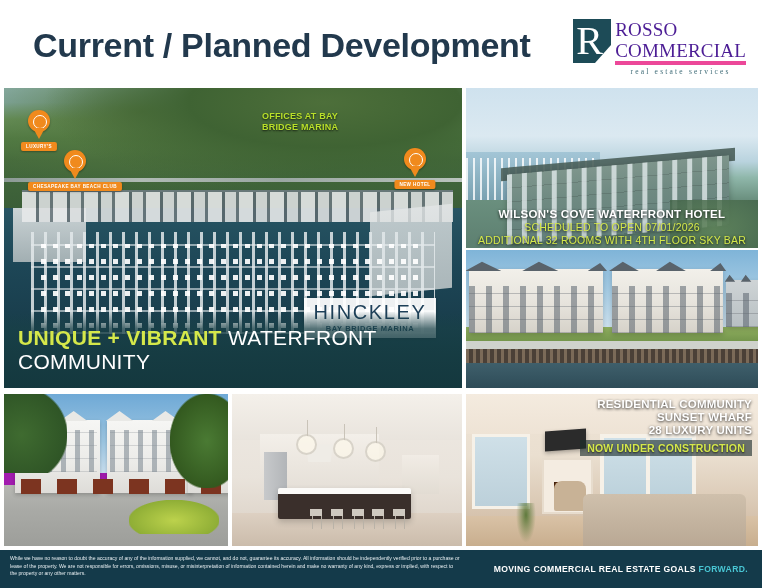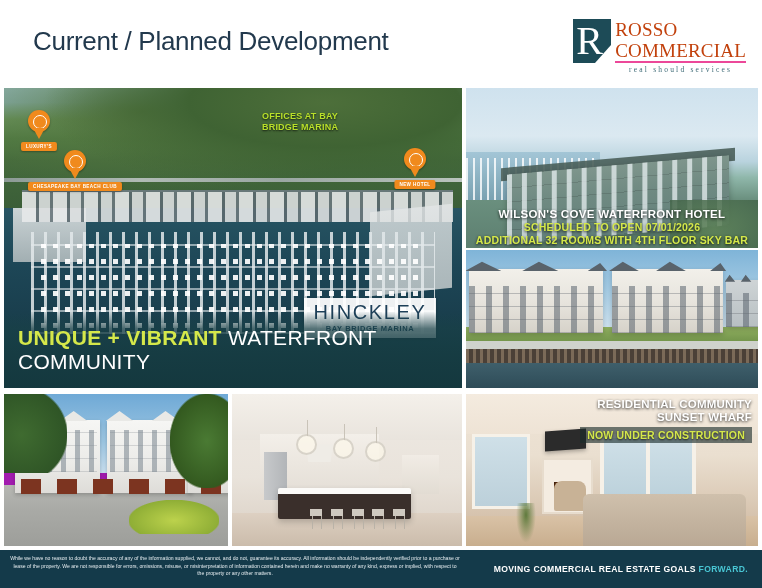--- a/index.html
+++ b/index.html
@@ -14,22 +14,22 @@
     overflow:hidden;
   }
 
   
   .header{
     position:absolute;left:0;top:0;width:762px;height:86px;
     background:#ffffff;
   }
   .header-title{
     position:absolute;left:33px;top:26px;
-    font-size:26px;letter-spacing:-0.3px;
-    color:#22394d;font-weight:400;
+    font-size:34px;letter-spacing:-0.3px;
+    color:#22394d;font-weight:700;
   }
   .logo{
     position:absolute;right:16px;top:19px;
     display:flex;align-items:flex-start;
   }
   .logo-mark{
     position:relative;width:38px;height:44px;
     background:#1d4b57;
     margin-right:4px;
     flex:none;
@@ -41,25 +41,25 @@
     font-weight:400;
   }
   .logo-mark:after{
     content:"";position:absolute;right:0;bottom:0;
     border-left:16px solid transparent;
     border-bottom:18px solid #ffffff;
   }
   .logo-text{display:flex;flex-direction:column;justify-content:flex-start;padding-top:1px;}
   .logo-l1,.logo-l2{
     font-family:"Liberation Serif", serif;
-    color:#c2410c;line-height:1;
+    color:#4c1d95;line-height:1;
     letter-spacing:0.2px;
   }
   .logo-l1{font-size:19px;}
-  .logo-l2{font-size:19px;margin-top:2px;border-bottom:2px solid #ec4899;padding-bottom:1px;}
+  .logo-l2{font-size:19px;margin-top:2px;border-bottom:4px solid #ec4899;padding-bottom:1px;}
   .logo-l3{
     font-family:"Liberation Serif", serif;
     font-size:7.5px;color:#3d6a76;letter-spacing:2.2px;
     margin-top:2px;text-align:center;
   }
 
   
   .panel{position:absolute;overflow:hidden;background:#a21caf;}
 
   
@@ -205,21 +205,21 @@
   }
   .cap-hotel{
     position:absolute;left:0;right:0;bottom:2px;text-align:center;
     padding:0 8px;
   }
   .cap-hotel .l1{
     font-size:11.5px;font-weight:700;color:#ffffff;letter-spacing:.3px;
     text-shadow:0 1px 3px rgba(0,0,0,.85);
   }
   .cap-hotel .l2,.cap-hotel .l3{
-    font-size:10.5px;font-weight:700;color:#d5e84a;letter-spacing:.2px;
+    font-size:10.5px;font-weight:400;color:#d5e84a;letter-spacing:.2px;
     text-shadow:0 1px 3px rgba(0,0,0,.85);margin-top:1px;
   }
 
   
   .p-condo{left:466px;top:250px;width:292px;height:138px;}
   .condo-sky{position:absolute;left:0;top:0;width:100%;height:58%;
     background:linear-gradient(180deg,#7fb4d8 0%,#a8cde4 55%,#cfe2ee 100%);}
   .condo-lawn{position:absolute;left:0;top:56%;width:100%;height:12%;
     background:linear-gradient(180deg,#8fae5f,#6f9148);}
   .condo-promenade{position:absolute;left:0;top:66%;width:100%;height:8%;
@@ -348,21 +348,20 @@
     background:rgba(26,44,42,.62);
     color:#d5e84a;font-size:10.5px;font-weight:700;letter-spacing:.2px;
     padding:2px 7px;
     text-shadow:0 1px 2px rgba(0,0,0,.7);
   }
 
   
   .footer{
     position:absolute;left:0;bottom:0;width:762px;height:38px;
     background:#143a4a;
-    text-align:center;
   }
   .footer-disc{
     position:absolute;left:10px;top:5px;width:450px;
     font-size:5.1px;line-height:7.6px;color:#e7eef1;
   }
   .footer-tag{
     position:absolute;right:14px;top:14px;
     font-size:8.6px;font-weight:600;color:#ffffff;letter-spacing:.35px;
   }
   .footer-tag b{color:#49c6d4;font-weight:700;}
@@ -375,21 +374,21 @@
   <div class="header">
     <div class="header-title">Current / Planned Development</div>
 
     <div class="logo">
       <div class="logo-mark">
         <span class="r-glyph">R</span>
       </div>
       <div class="logo-text">
         <div class="logo-l1">ROSSO</div>
         <div class="logo-l2">COMMERCIAL</div>
-        <div class="logo-l3">real should services</div>
+        <div class="logo-l3">real estate services</div>
       </div>
     </div>
   </div>
 
   <div class="panel p-aerial">
     <div class="aerial-bg"></div>
     <div class="aerial-shore"></div>
     <div class="aerial-road"></div>
     <div class="aerial-leftbldg"></div>
     <div class="aerial-buildrow"></div>
@@ -492,20 +491,21 @@
     <div class="liv-tv"></div>
     <div class="liv-fire"></div>
     <div class="liv-chair"></div>
     <div class="liv-floor"></div>
     <div class="liv-plant"></div>
     <div class="liv-sofa"></div>
 
     <div class="cap-sunset">
       <div class="l">RESIDENTIAL COMMUNITY</div>
       <div class="l">SUNSET WHARF</div>
+      <div class="l">28 LUXURY UNITS</div>
       <div class="nuc">NOW UNDER CONSTRUCTION</div>
     </div>
   </div>
 
   <div class="footer">
     <div class="footer-disc">While we have no reason to doubt the accuracy of any of the information supplied, we cannot, and do not, guarantee its accuracy. All information should be independently verified prior to a purchase or lease of the property. We are not responsible for errors, omissions, misuse, or misinterpretation of information contained herein and make no warranty of any kind, express or implied, with respect to the property or any other matters.</div>
     <div class="footer-tag"><span>MOVING COMMERCIAL REAL ESTATE GOALS </span><b>FORWARD.</b></div>
   </div>
 
 </div>

